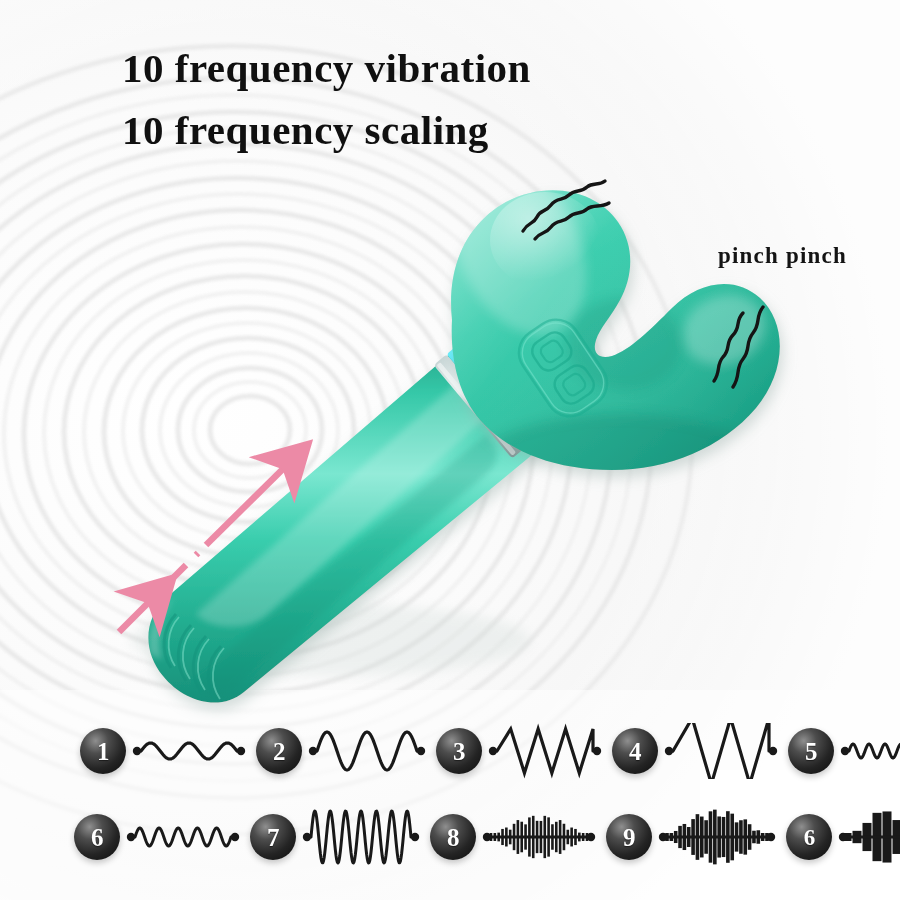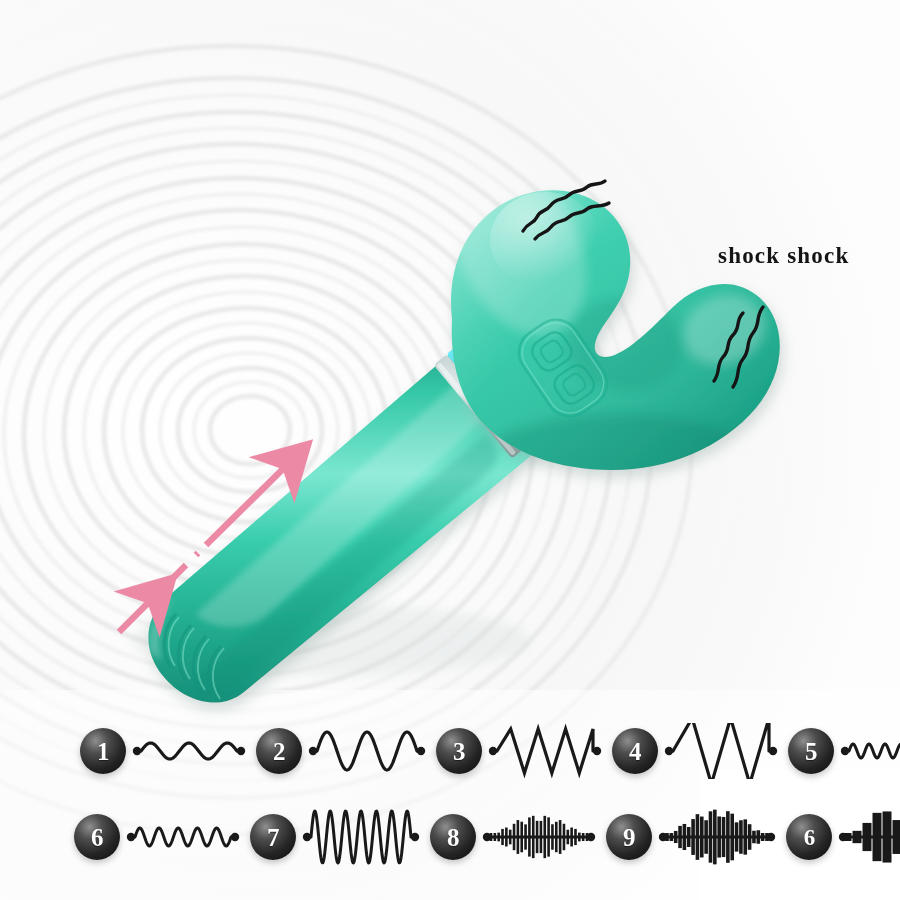--- a/index.html
+++ b/index.html
@@ -529,14 +529,16 @@
               <rect x="106.50" y="24.00" width="9.00" height="8.00"></rect>
             </g>
             <line x1="6" y1="28" x2="116" y2="28" stroke="#191919" stroke-width="3.2"></line>
             <circle cx="7" cy="28" r="4.2" fill="#191919"></circle>
             <circle cx="115" cy="28" r="4.2" fill="#191919"></circle>
           </svg>
         </div>
       </div>
 
   </div>
-    <div class="" id="pinch-shock-label">shock shock</div>
+<div class="heading" id="heading-1" style="top: 48px;">10 frequency vibration</div>
+    <div class="heading" id="heading-2" style="top: 110px;">10 frequency scaling</div>
+    <div class="" id="pinch-shock-label">pinch pinch</div>
   </div>
 
 </body></html>

